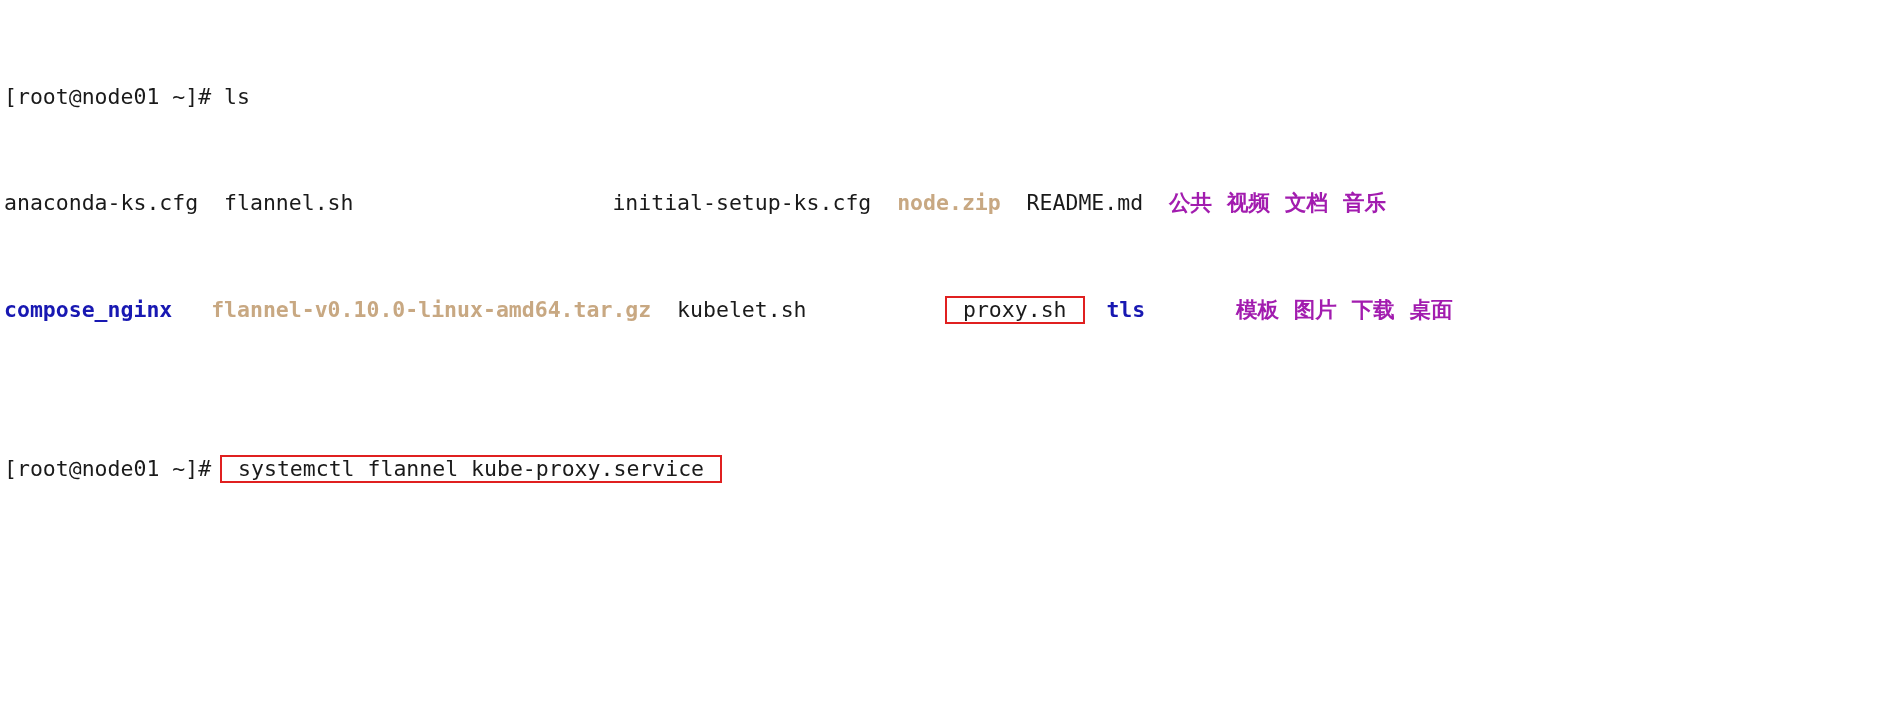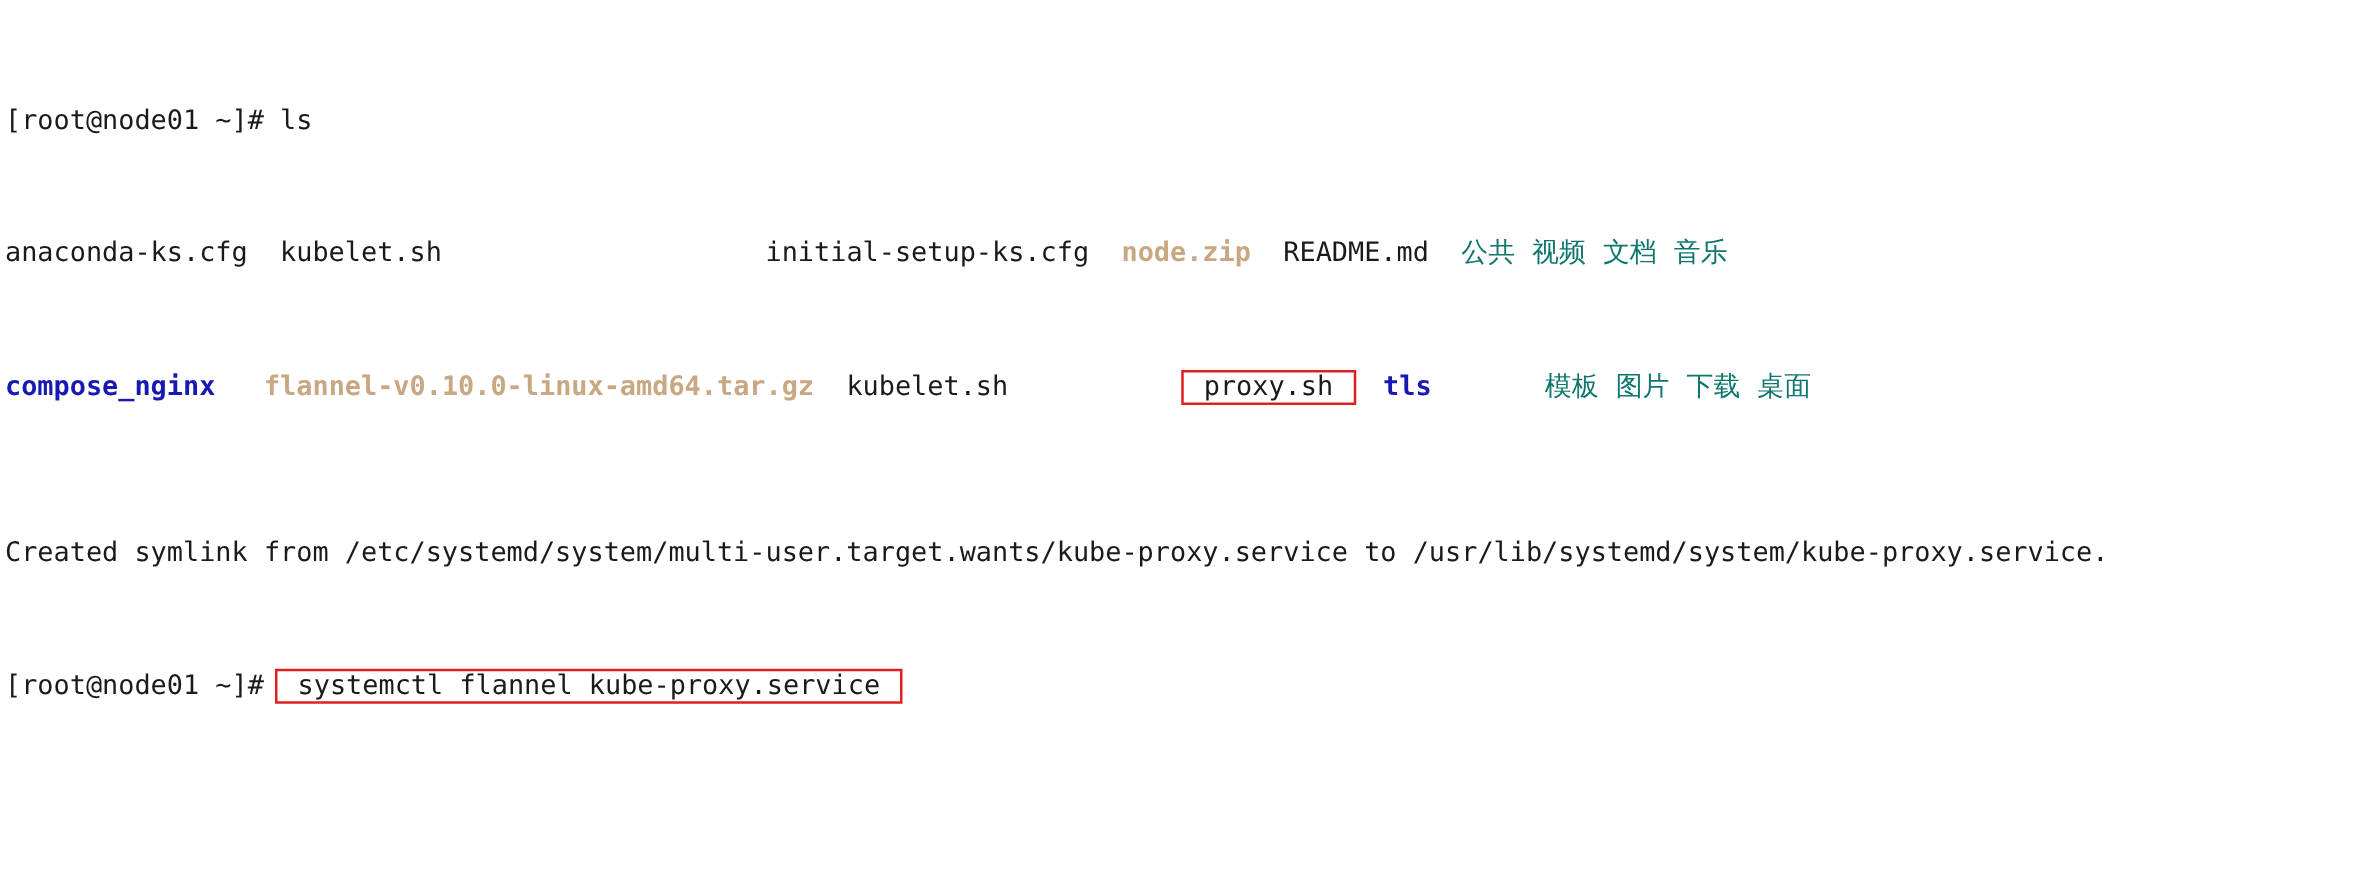--- a/index.html
+++ b/index.html
@@ -30,46 +30,45 @@
   .line {
     height: 26.6px;
     white-space: pre;
     display: block;
   }
 
   
   .dir      { color: #1818b2; font-weight: bold; text-align: center; }
   .archive  { color: #c8a882; font-weight: bold; margin-top: 16px; }
   .plain    { color: #1a1a1a; }
-  .cjkdir   { color: #0f766e; font-family: "DejaVu Sans", sans-serif; font-weight: normal; }
+  .cjkdir   { color: #a21caf; font-family: "DejaVu Sans", sans-serif; font-weight: bold; }
 
   
   .boxed {
     position: relative;
     display: inline-block;
     outline: 2px solid #e02020;
     padding: 0px 16px;
     margin: 0 -2px;
     line-height: 24px;
     vertical-align: baseline;
   }
 </style>
 </head>
 <body>
 
 <div id="terminal">
 
   <span class="line"><span class="plain">[root@node01 ~]# </span><span class="plain">ls</span></span>
 
-  <span class="line"><span class="plain">anaconda-ks.cfg  kubelet.sh</span><span class="plain">                    </span><span class="plain">initial-setup-ks.cfg  </span><span class="archive">node.zip</span><span class="plain">  README.md  </span><span class="cjkdir">公共  视频  文档  音乐</span></span>
+  <span class="line"><span class="plain">anaconda-ks.cfg  flannel.sh</span><span class="plain">                    </span><span class="plain">initial-setup-ks.cfg  </span><span class="archive">node.zip</span><span class="plain">  README.md  </span><span class="cjkdir">公共  视频  文档  音乐</span></span>
 
   <span class="line"><span class="dir">compose_nginx</span><span class="plain">   </span><span class="archive">flannel-v0.10.0-linux-amd64.tar.gz</span><span class="plain">  kubelet.sh</span><span class="plain">           </span><span class="boxed plain">proxy.sh</span><span class="plain">  </span><span class="dir">tls</span><span class="plain">       </span><span class="cjkdir">模板  图片  下载  桌面</span></span>
 
 
-  <span class="line">Created symlink from /etc/systemd/system/multi-user.target.wants/kube-proxy.service to /usr/lib/systemd/system/kube-proxy.service.</span>
 
   <span class="line"><span class="plain">[root@node01 ~]# </span><span class="boxed plain">systemctl flannel kube-proxy.service</span></span>
 
   
 
   
 
   
 
   

